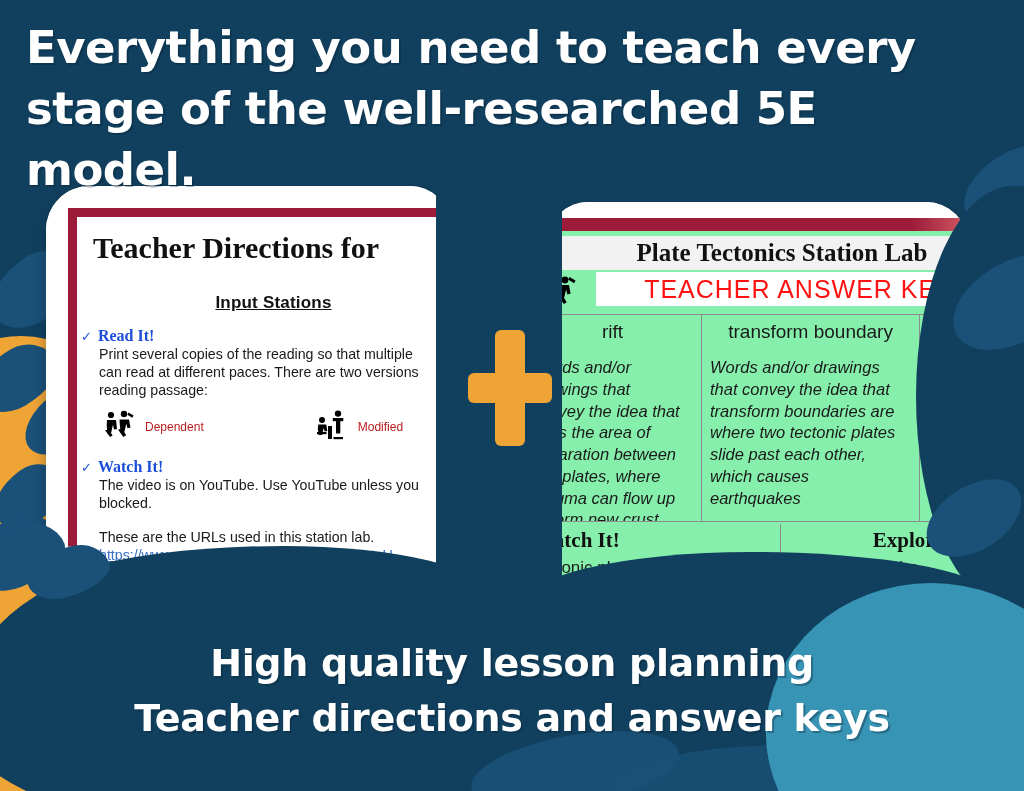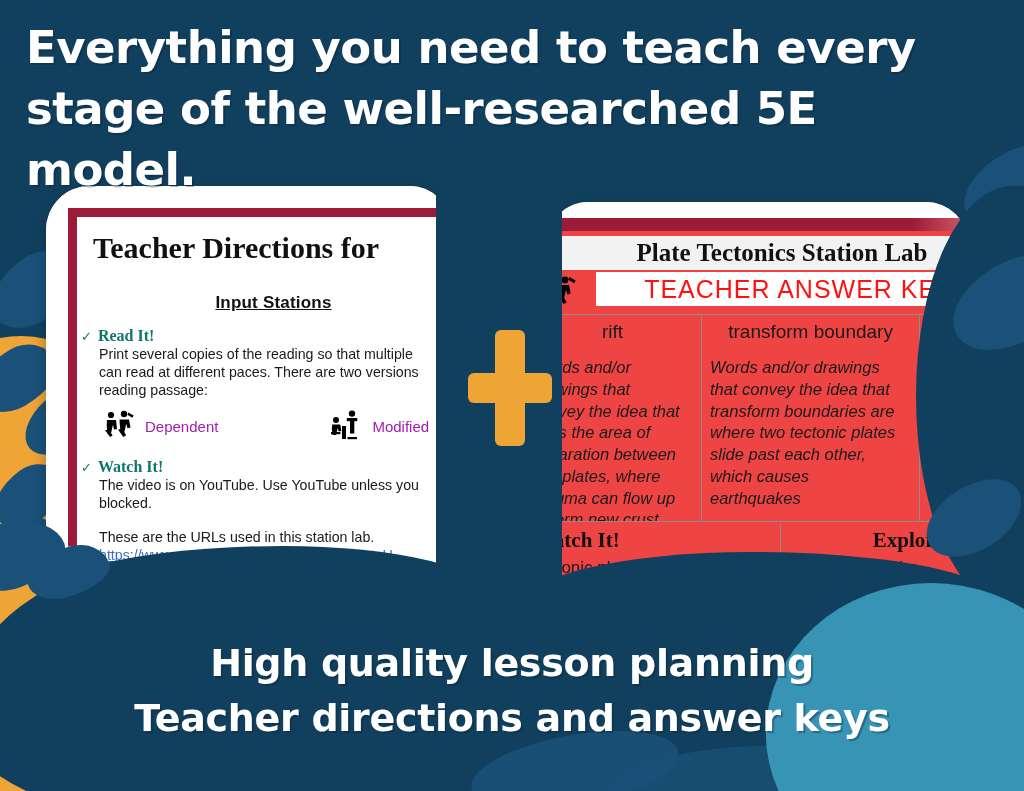--- a/index.html
+++ b/index.html
@@ -90,40 +90,40 @@
   .doc-title{
     font-family:"Liberation Serif", serif; font-weight:bold;
     font-size:30px; color:#101010; padding:14px 0 0 16px; white-space:nowrap;
   }
   .doc-sub{
     text-align:center; font-family:"Liberation Sans", sans-serif; font-weight:bold;
     font-size:17px; color:#111; margin-top:28px; text-decoration:underline;
     padding-right:40px; letter-spacing:.2px;
   }
   .bullet-h{
-    font-family:"Liberation Serif", serif; font-weight:bold; font-size:16px; color:#0f766e;
+    font-family:"Liberation Serif", serif; font-weight:bold; font-size:16px; color:#1d4ed8;
     margin-top:14px; padding-left:4px;
   }
   .bullet-h .chk{ font-family:"DejaVu Sans",sans-serif; font-weight:normal; font-size:13px; margin-right:6px; }
   .body-t{
     font-family:"Liberation Sans", sans-serif; font-size:14.2px; color:#1a1a1a;
     line-height:1.28; padding-left:22px; white-space:nowrap;
   }
   .icon-row{ display:flex; align-items:center; padding-left:26px; margin:10px 0 6px 0; gap:8px; }
-  .icon-row .lbl{ font-family:"Liberation Sans",sans-serif; font-size:15px; color:#a21caf; }
+  .icon-row .lbl{ font-family:"Liberation Sans",sans-serif; font-size:12px; color:#b91c1c; }
   .icon-row .gap{ width:96px; }
   .pic{ display:inline-block; }
   .link-t{
     font-family:"Liberation Sans",sans-serif; font-size:14.2px; color:#3A6EC4;
     text-decoration:underline; padding-left:22px; white-space:nowrap;
   }
 
   
   .doc-right{
-    position:absolute; left:-10px; top:16px; right:-34px; bottom:-42px; background:#ef4444;
+    position:absolute; left:-10px; top:16px; right:-34px; bottom:-42px; background:#86efac;
   }
   .dr-redbar{ position:absolute; left:24px; right:0; top:0; height:13px; background:#9C1B39; }
   .dr-redbar .fade{ position:absolute; right:0; top:0; width:90px; height:13px;
      background:linear-gradient(90deg,#9C1B39,#F4827F); }
   .dr-title{
     position:absolute; left:24px; right:0; top:18px; height:34px;
     font-family:"Liberation Serif", serif; font-weight:bold; font-size:25px;
     color:#111; text-align:center; background:#F2F2F2; line-height:34px;
   }
   .dr-key{

